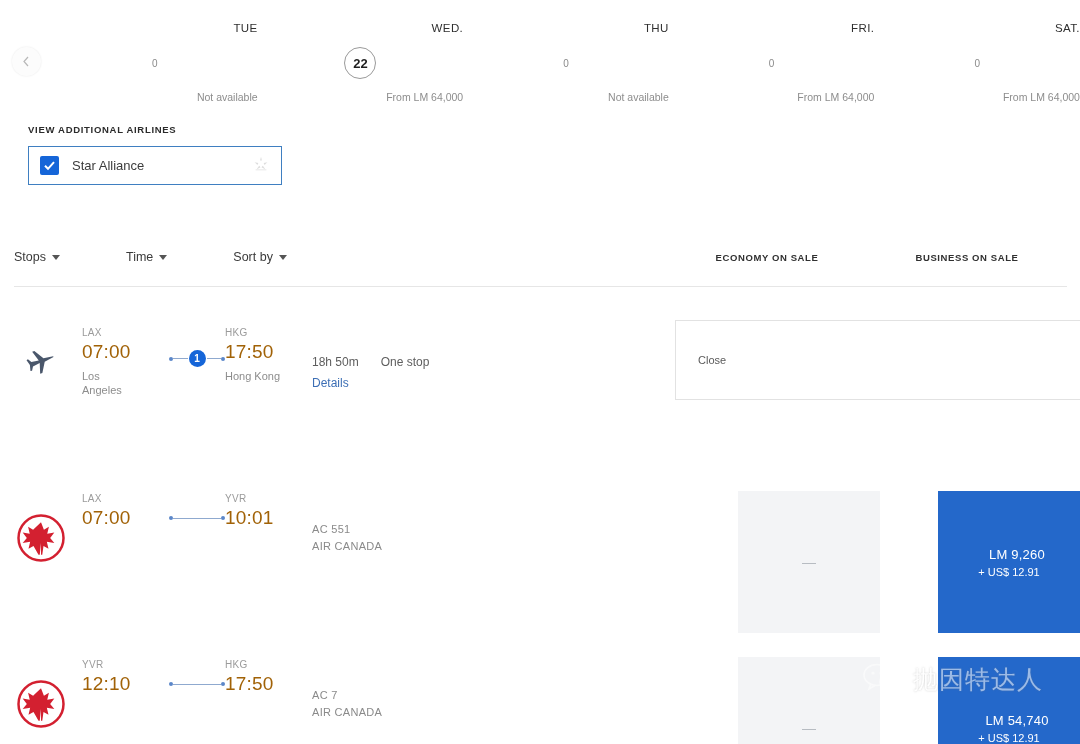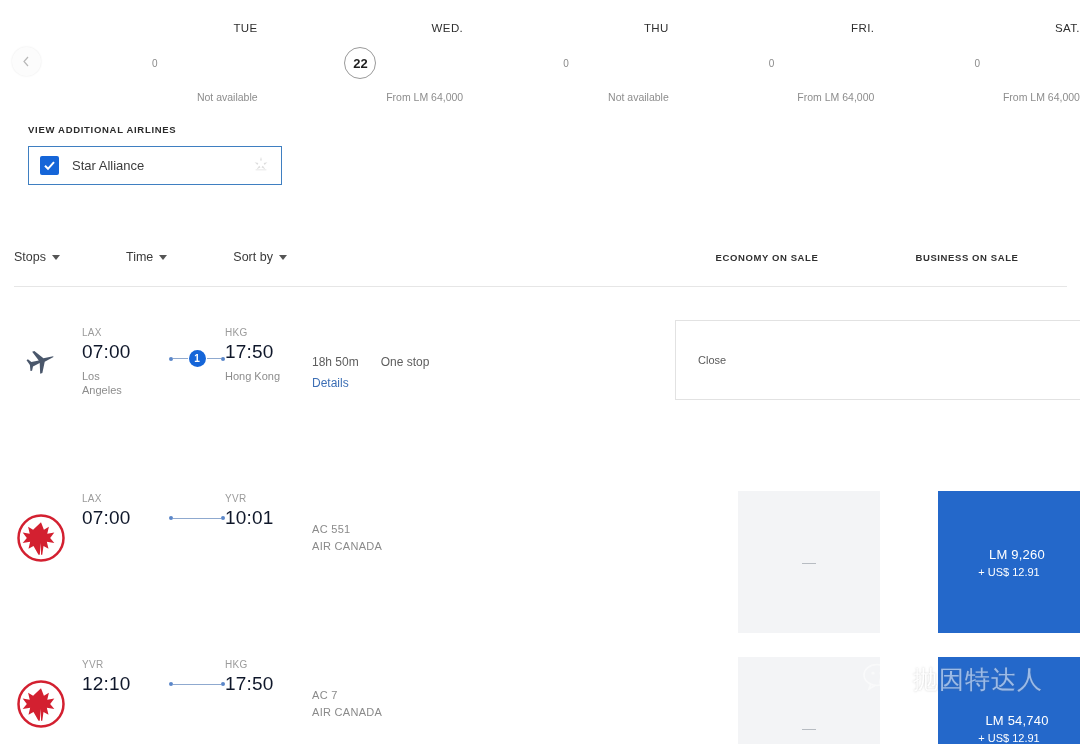--- a/index.html
+++ b/index.html
@@ -170,21 +170,21 @@
   }
   .endpoint { width: 88px; }
   .iata {
     font-size: 10px;
     color: #9b9b9b;
     letter-spacing: .3px;
     margin-bottom: 3px;
   }
   .time {
     font-size: 19px;
-    color: #0f172a;
+    color: #a16207;
     letter-spacing: .2px;
   }
   .city {
     font-size: 11px;
     color: #8d8d8d;
     line-height: 1.25;
     margin-top: 7px;
     max-width: 56px;
   }
   .connector {

